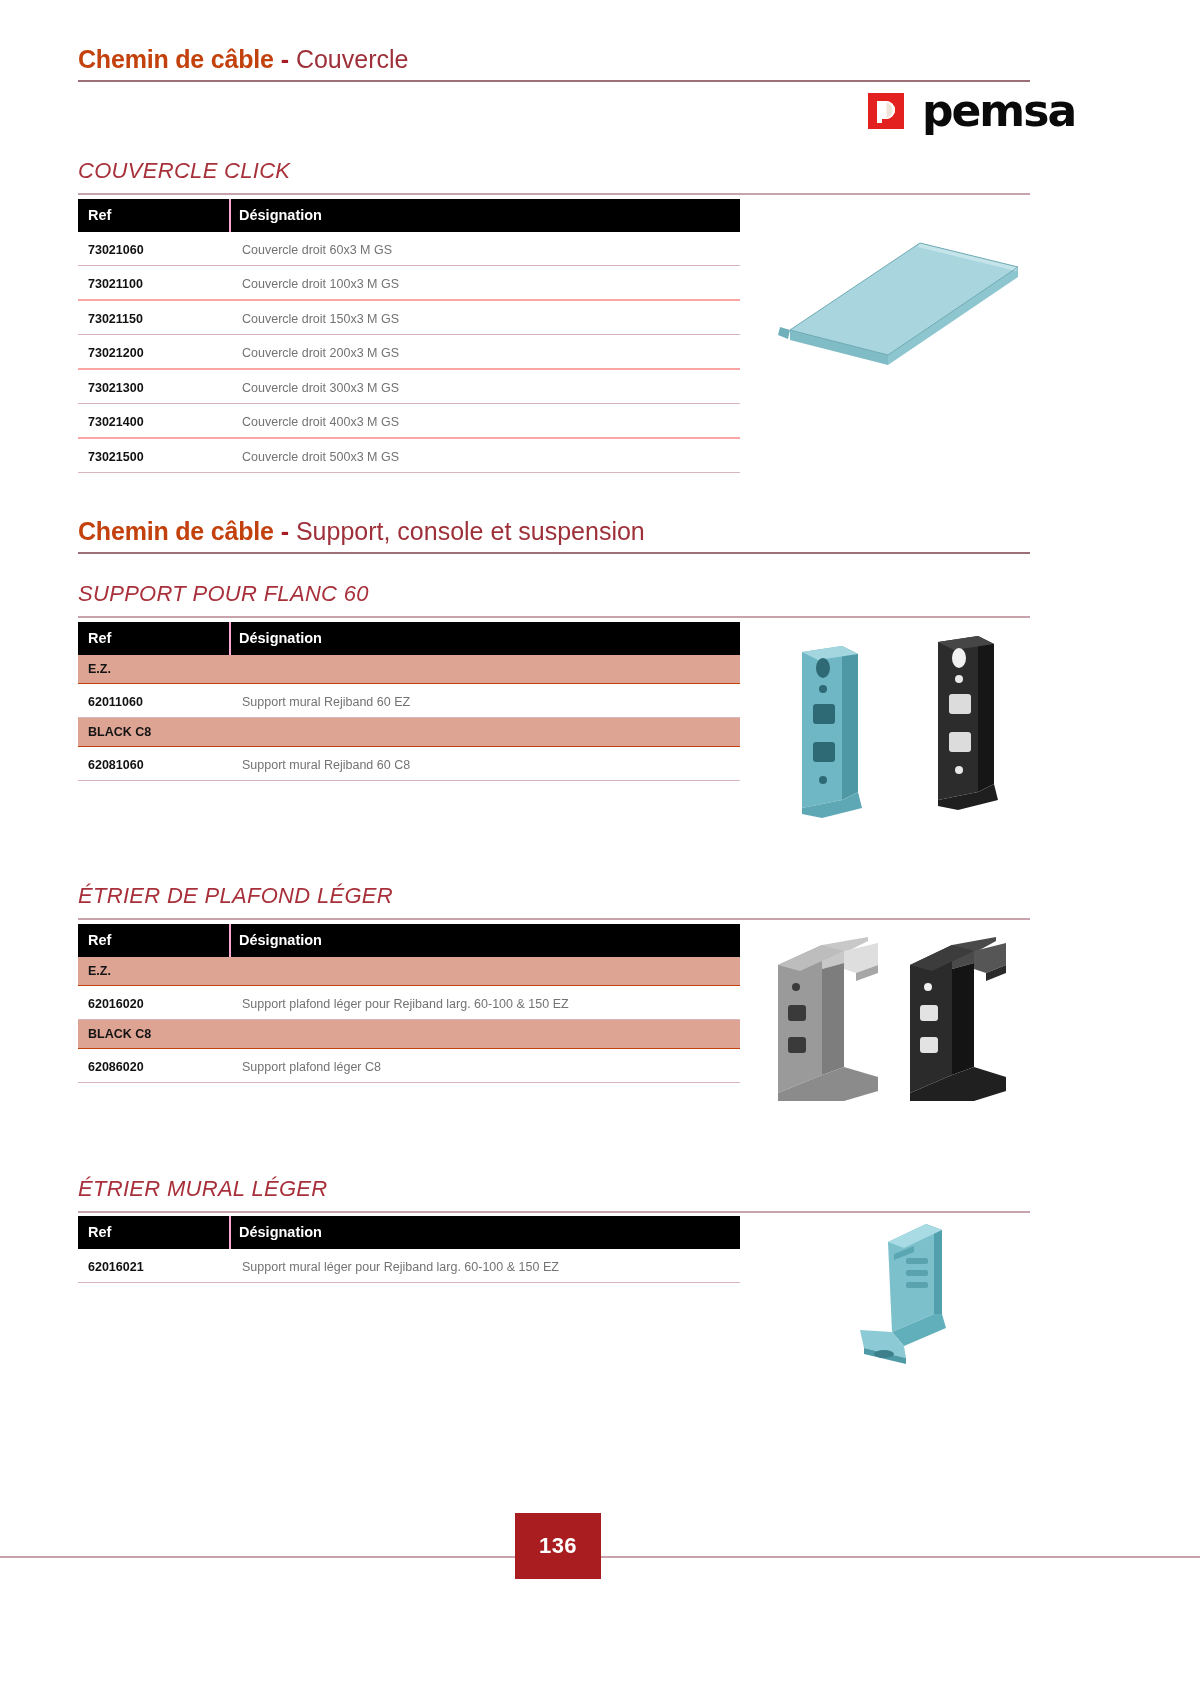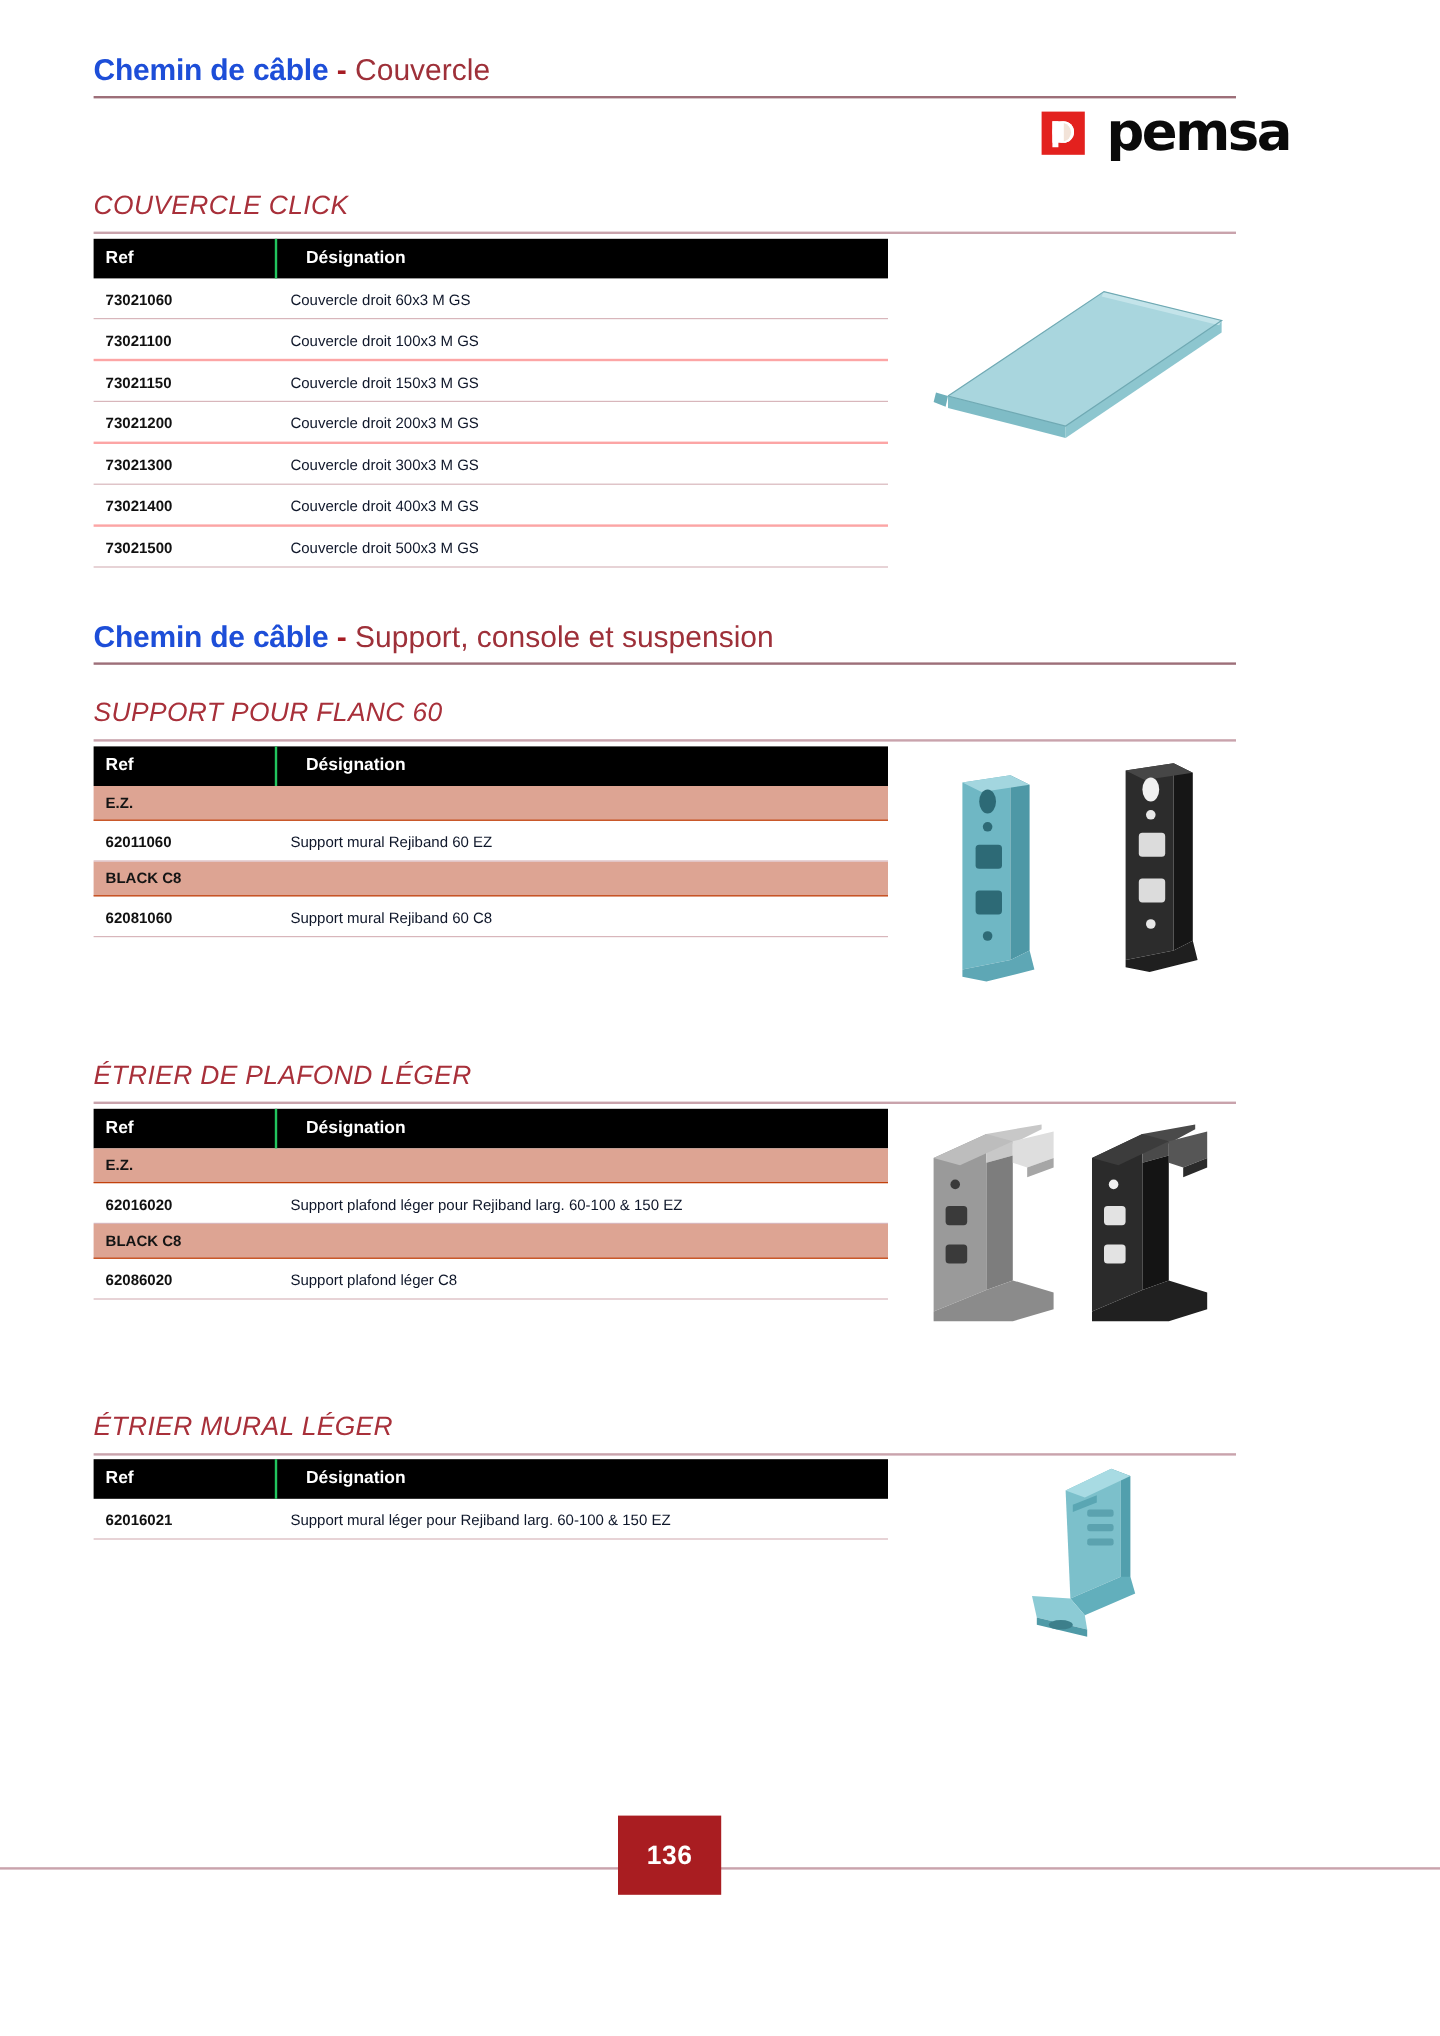--- a/index.html
+++ b/index.html
@@ -26,21 +26,21 @@
     left: 78px;
     width: 952px;
   }
   .section-head .title-line {
     font-size: 25px;
     line-height: 30px;
     white-space: nowrap;
   }
   .section-head .title-strong {
     font-weight: bold;
-    color: #1d4ed8;
+    color: #c2410c;
     letter-spacing: -0.2px;
   }
   .section-head .title-dash {
     font-weight: bold;
     color: #a61c23;
   }
   .section-head .title-light {
     font-weight: normal;
     color: #9e3039;
   }
@@ -120,38 +120,38 @@
     background: #000000;
     color: #ffffff;
     font-size: 14.5px;
     font-weight: bold;
     text-align: left;
     padding: 8px 0 9px 10px;
     border: none;
     height: 14px;
   }
   .tbl th.th-des {
-    border-left: 2px solid #22c55e;
-    padding-left: 24px;
+    border-left: 2px solid #f9a8d4;
+    padding-left: 8px;
   }
   .tbl td {
     font-size: 12.5px;
     padding: 11px 0 8px 10px;
     border-bottom: 1px solid #d8b6bb;
     vertical-align: middle;
     height: 12px;
   }
   .tbl td.ref {
     font-weight: bold;
     font-size: 12.5px;
     color: #111111;
   }
   .tbl td.des {
     padding-left: 12px;
-    color: #0f172a;
+    color: #737373;
   }
   .tbl tr.alt td {
     border-bottom: 2px solid #fca5a5;
   }
   .tbl tr.group td {
     background: #dda493;
     font-weight: bold;
     font-size: 12.5px;
     color: #141414;
     border-bottom: 1px solid #c2410c;

